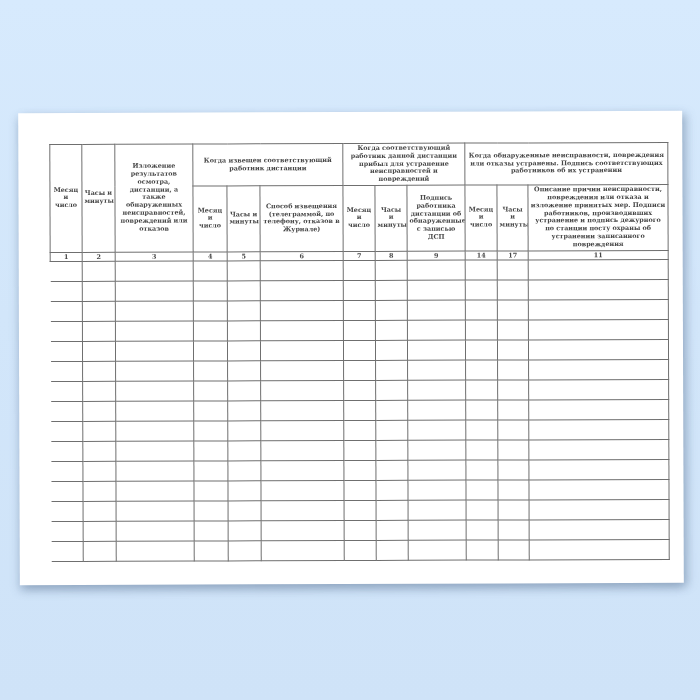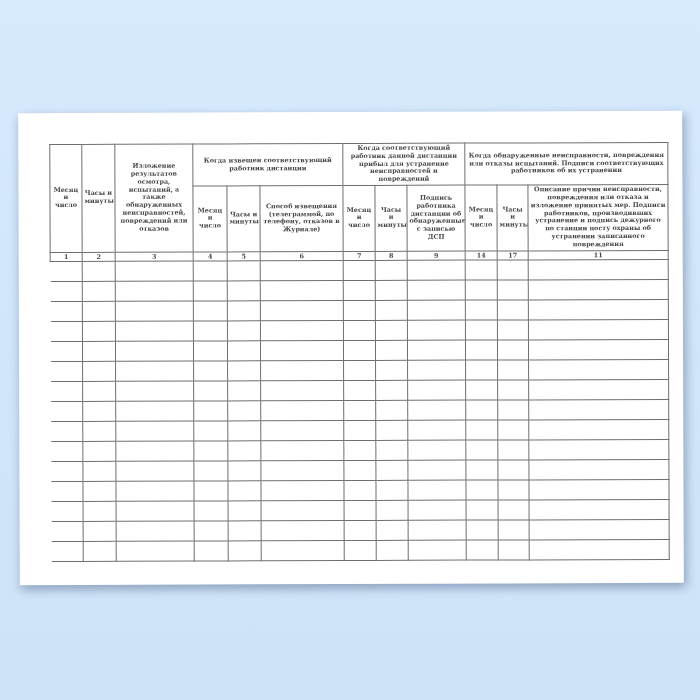--- a/index.html
+++ b/index.html
@@ -50,24 +50,24 @@
         <col style="width:32px">
         <col style="width:58px">
       <col style="width:32px">
         <col style="width:31px">
         <col style="width:140px">
     </colgroup>
     <thead>
       <tr class="h1">
         <th rowspan="2">Месяц и число</th>
         <th rowspan="2">Часы и минуты</th>
-        <th rowspan="2">Изложение результатов осмотра, испытаний, а также обнаруженных неисправностей, повреждений или отказов</th>
+        <th rowspan="2">Изложение результатов осмотра, дистанции, а также обнаруженных неисправностей, повреждений или отказов</th>
         <th colspan="3">Когда извещен соответствующий работник дистанции</th>
         <th colspan="3">Когда соответствующий работник данной дистанции прибыл для устранение неисправностей и повреждений</th>
-        <th colspan="3">Когда обнаруженные неисправности, повреждения или отказы испытаний. Подписи соответствующих работников об их устранении</th>
+        <th colspan="3">Когда обнаруженные неисправности, повреждения или отказы устранены. Подпись соответствующих работников об их устранении</th>
       </tr>
       <tr class="h2">
         <th>Месяц и число</th>
         <th>Часы и минуты</th>
         <th>Способ извещения (телеграммой, по телефону, отказов в Журнале)</th>
         <th>Месяц и число</th>
         <th>Часы и минуты</th>
         <th>Подпись работника дистанции об обнаруженные с записью ДСП</th>
         <th>Месяц и число</th>
         <th>Часы и минуты</th>

